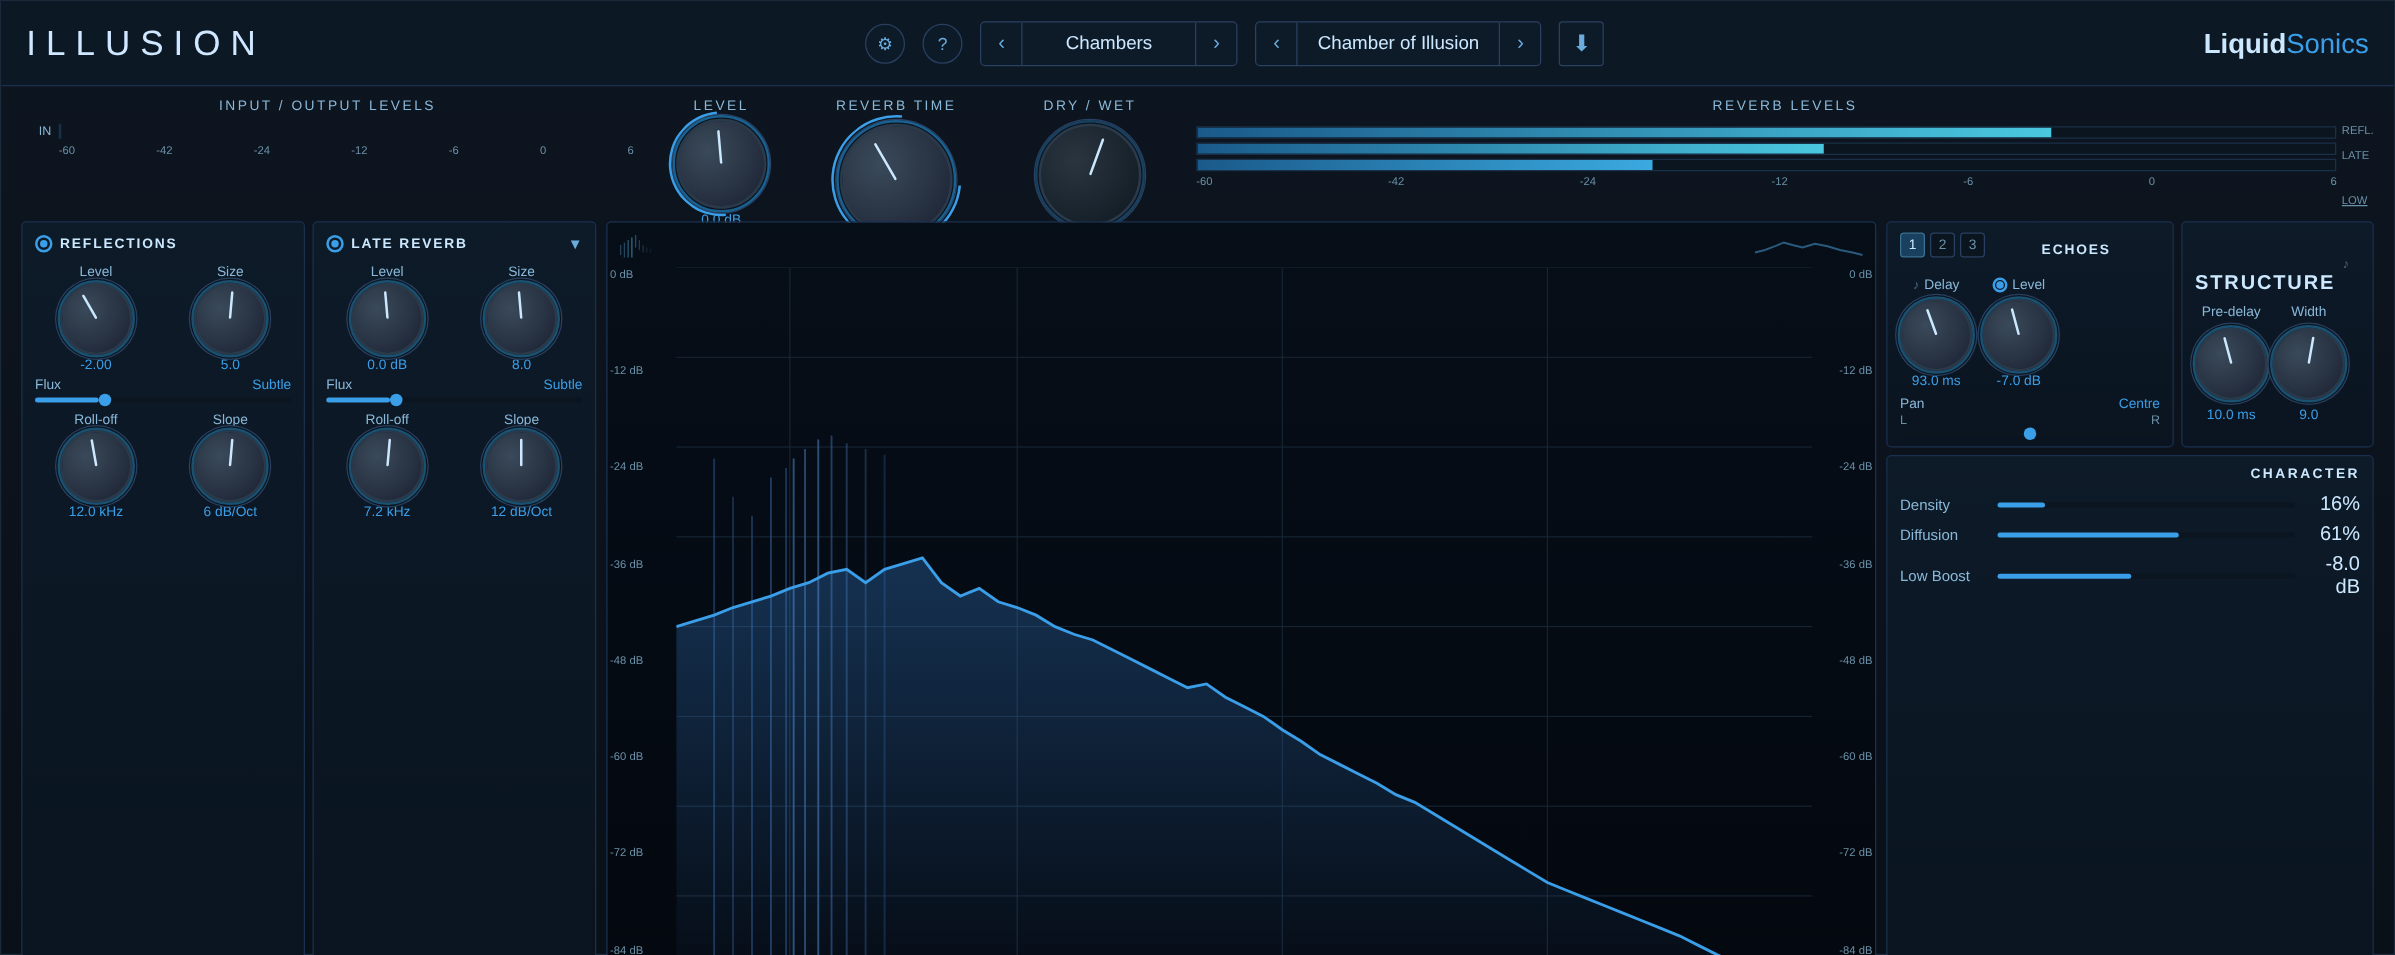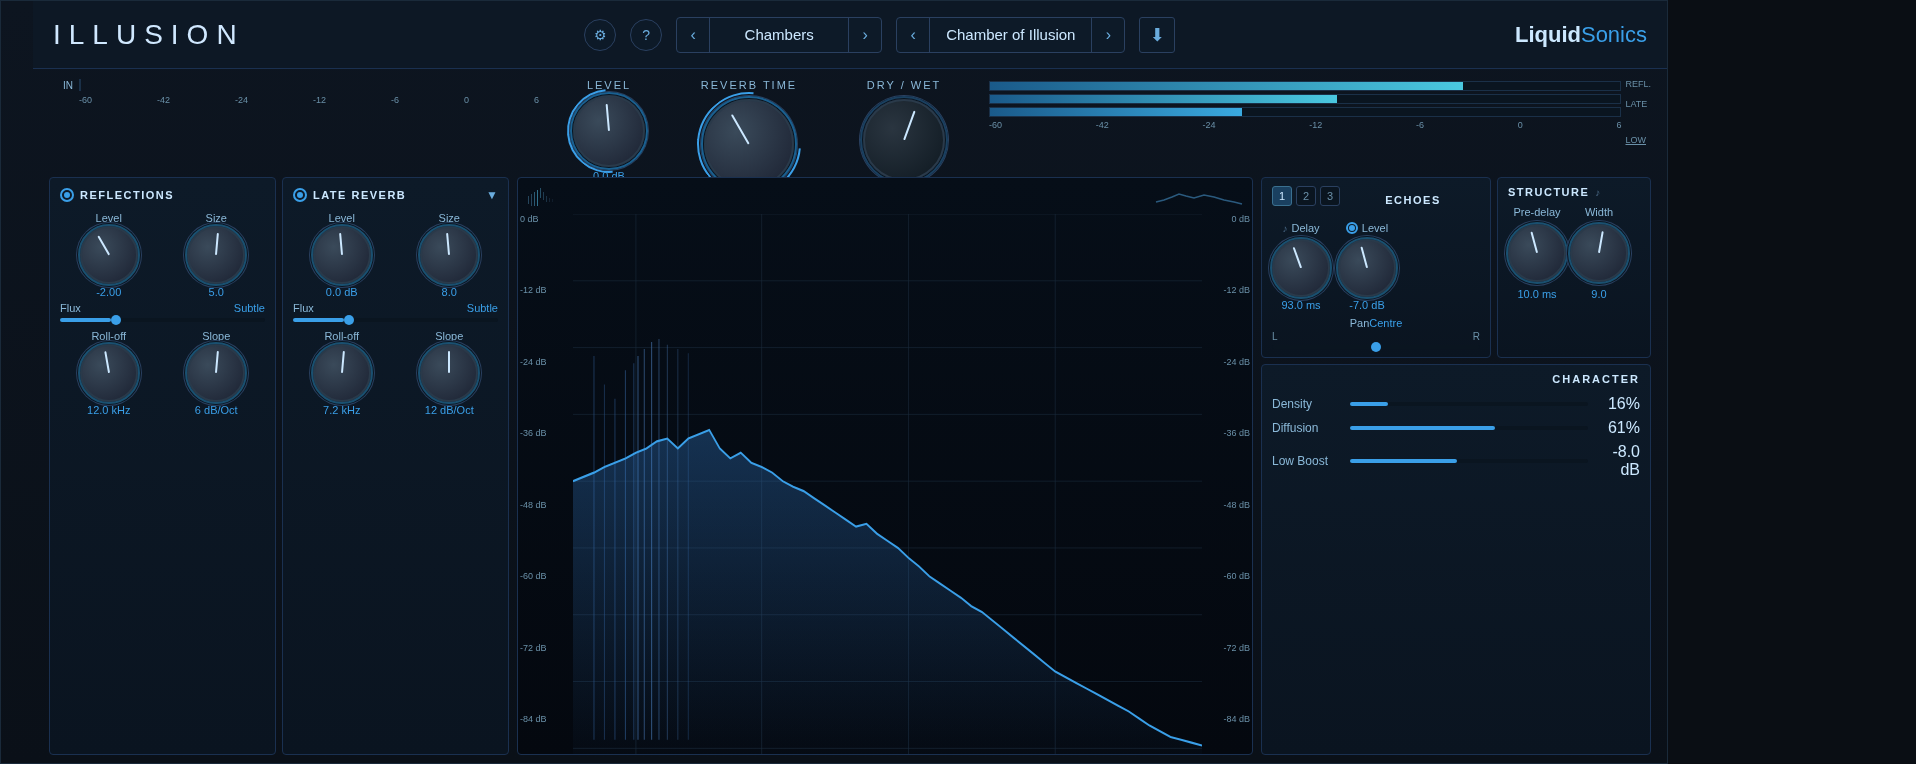--- a/index.html
+++ b/index.html
@@ -1,26 +1,25 @@
 <!DOCTYPE html>
 <html><head>
   <meta charset="utf-8">
   <style>
     * { box-sizing: border-box; margin: 0; padding: 0; }
     body { background: #0a0e14; font-family: 'Arial', sans-serif; width: 1916px; height: 764px; overflow: hidden; }
     
     .plugin-container {
-      width: 1668px;
+      width: 1916px;
       height: 764px;
       background: linear-gradient(180deg, #0d1520 0%, #0a1018 100%);
       border: 1px solid #1a2a3a;
       display: flex;
       flex-direction: column;
       color: #cce8ff;
-      padding-left: 32px;
     }
     
     
     .top-bar {
       display: flex;
       align-items: center;
       justify-content: space-between;
       background: #0d1825;
       border-bottom: 1px solid #1a3050;
       padding: 0 20px;
@@ -433,21 +432,21 @@
       flex-direction: column;
       align-items: center;
       gap: 2px;
     }
     
     .pan-row {
       margin-top: 6px;
     }
     .pan-label-row {
       display: flex;
-      justify-content: center;
+      justify-content: space-between;
       align-items: center;
     }
     .pan-label { font-size: 11px; color: #8ab8d8; }
     .pan-value { font-size: 11px; color: #3a9fe8; }
     .pan-lr { font-size: 10px; color: #6a90a8; }
     .pan-slider {
       height: 4px;
       background: #0a1520;
       border-radius: 2px;
       margin-top: 3px;
@@ -559,20 +558,21 @@
     <div class="brand">
       <span class="brand-bold">Liquid</span><span class="brand-blue">Sonics</span>
     </div>
   </div>
 
   <div class="main-area">
 
     <div class="levels-row">
 
       <div class="io-levels">
+        <div class="section-title">INPUT / OUTPUT LEVELS</div>
         <div class="meter-group">
           <div class="meter-row">
             <div class="meter-label">IN</div>
             <div class="meter-bar-container">
               <div class="meter-bar-in"></div>
             </div>
           </div>
         </div>
         <div class="meter-scale">
           <div class="meter-scale-labels">
@@ -616,20 +616,21 @@
         <div class="knob-container">
           <div class="knob" style="width:82px;height:82px;position:relative;background:radial-gradient(circle at 35% 35%, #2a3540, #0e1820);">
             <div style="position:absolute;inset:-5px;border-radius:50%;border:2px solid #1a4060;"></div>
             <div class="knob-indicator" style="transform:translateX(-50%) rotate(20deg);"></div>
           </div>
           <div class="knob-value">Wet</div>
         </div>
       </div>
 
       <div class="reverb-levels">
+        <div class="section-title">REVERB LEVELS</div>
         <div style="display:flex;gap:4px;align-items:flex-start;">
           <div style="flex:1;">
             <div class="reverb-level-bars">
               <div class="rl-bar-row">
                 <div class="rl-bar-container">
                     <div class="rl-bar-refl"></div>
                   </div>
               </div>
               <div class="rl-bar-row">
                 <div class="rl-bar-container">
@@ -943,21 +944,21 @@
                 <span class="pan-lr">R</span>
               </div>
               <div class="pan-slider">
                 <div class="pan-thumb"></div>
               </div>
             </div>
           </div>
 
           <div class="structure-panel">
             <div style="display:flex;align-items:center;margin-bottom:8px;">
-              <span style="font-size:11px;letter-spacing:1.5px;color:#cce8ff;font-weight:600;">STRUCTURE</span>
+              <span style="font-size:16px;letter-spacing:1.5px;color:#cce8ff;font-weight:600;margin-top:32px;">STRUCTURE</span>
               <span style="margin-left:6px;font-size:10px;color:#4a6a88;">♪</span>
             </div>
             <div style="display:flex;gap:4px;">
               <div class="knob-col">
                 <span style="font-size:11px;color:#8ab8d8;">Pre-delay</span>
                 <div class="knob knob-medium" style="position:relative;margin:4px 0;">
                   <div style="position:absolute;inset:-4px;border-radius:50%;border:2px solid #1a5070;"></div>
                   <div class="knob-indicator" style="transform:translateX(-50%) rotate(-15deg);"></div>
                 </div>
                 <span style="font-size:11px;color:#3a9fe8;">10.0 ms</span>

